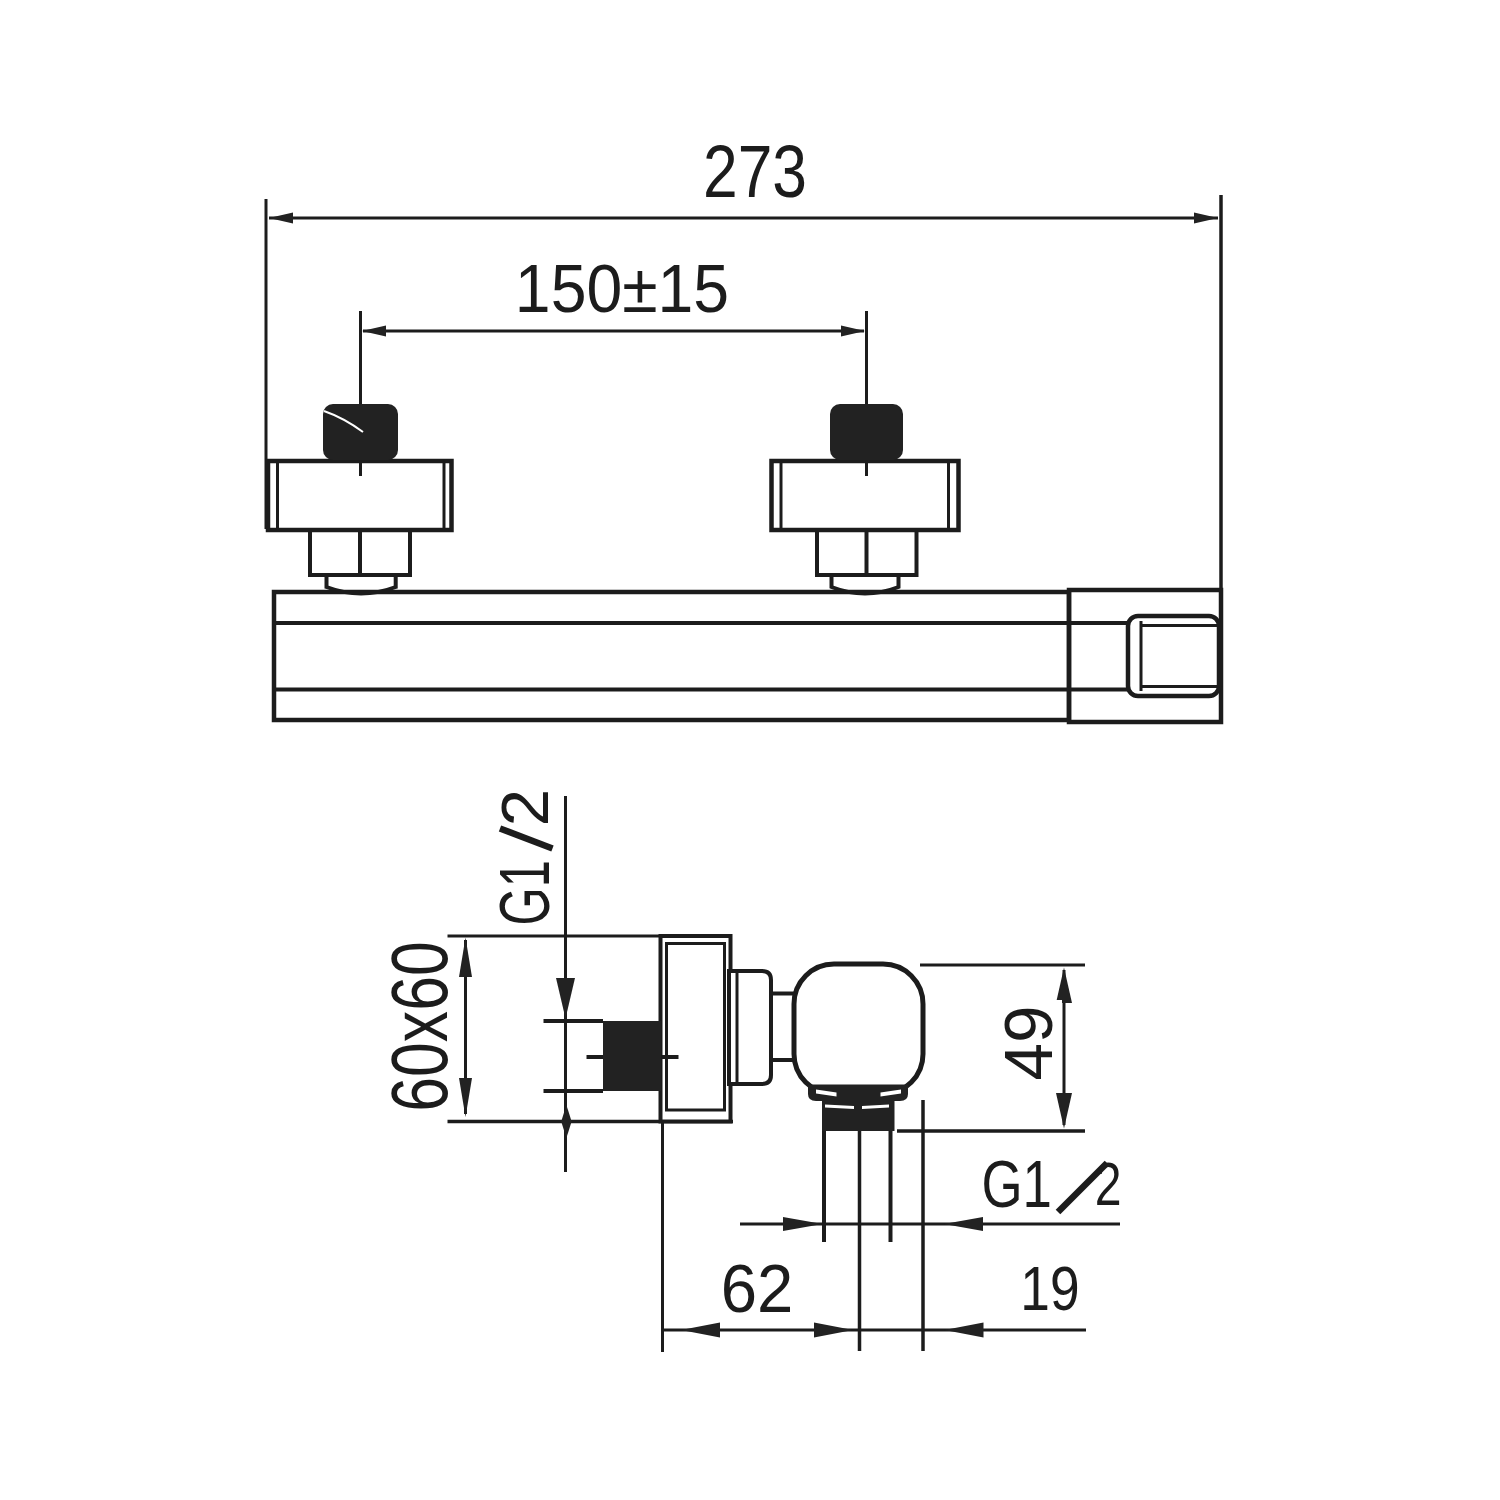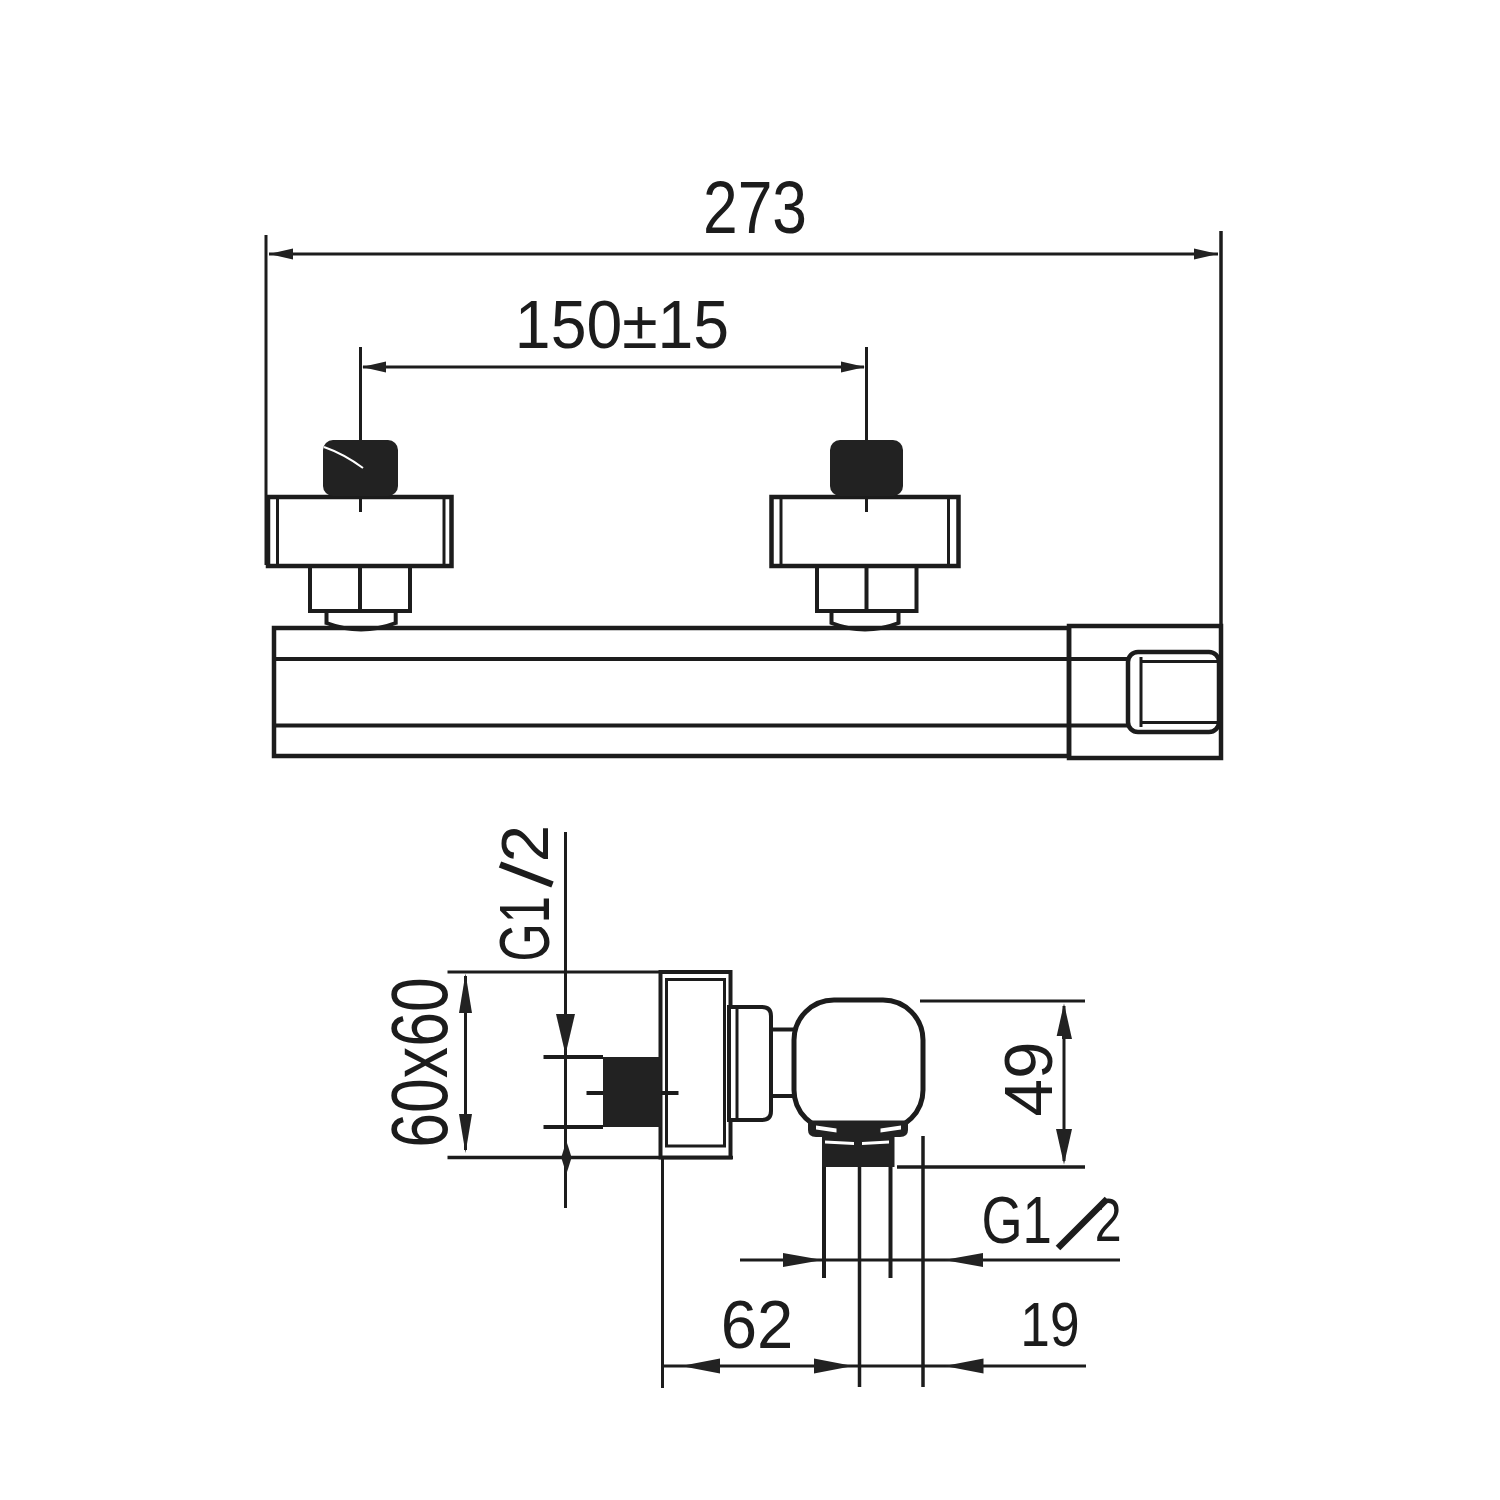--- a/index.html
+++ b/index.html
@@ -1,16 +1,16 @@
 <!DOCTYPE html>
 <html><head>
 <meta charset="utf-8">
 <style>
   html,body{margin:0;padding:0;background:#ffffff;}
-  .wrap{width:1500px;height:1456px;position:relative;background:#ffffff;margin-top:36px;}
+  .wrap{width:1500px;height:1456px;position:relative;background:#ffffff;}
   text{font-family:"Liberation Sans", sans-serif;fill:#1c1c1c;}
 </style>
 </head>
 <body>
 <div class="wrap">
 <svg width="1500" height="1500" viewBox="0 0 1500 1500" xmlns="http://www.w3.org/2000/svg">
   <rect x="0" y="0" width="1500" height="1500" fill="#ffffff"></rect>
   <g stroke="#1c1c1c" fill="none">
 
     <line x1="266" y1="199" x2="266" y2="529" stroke-width="3"></line>

